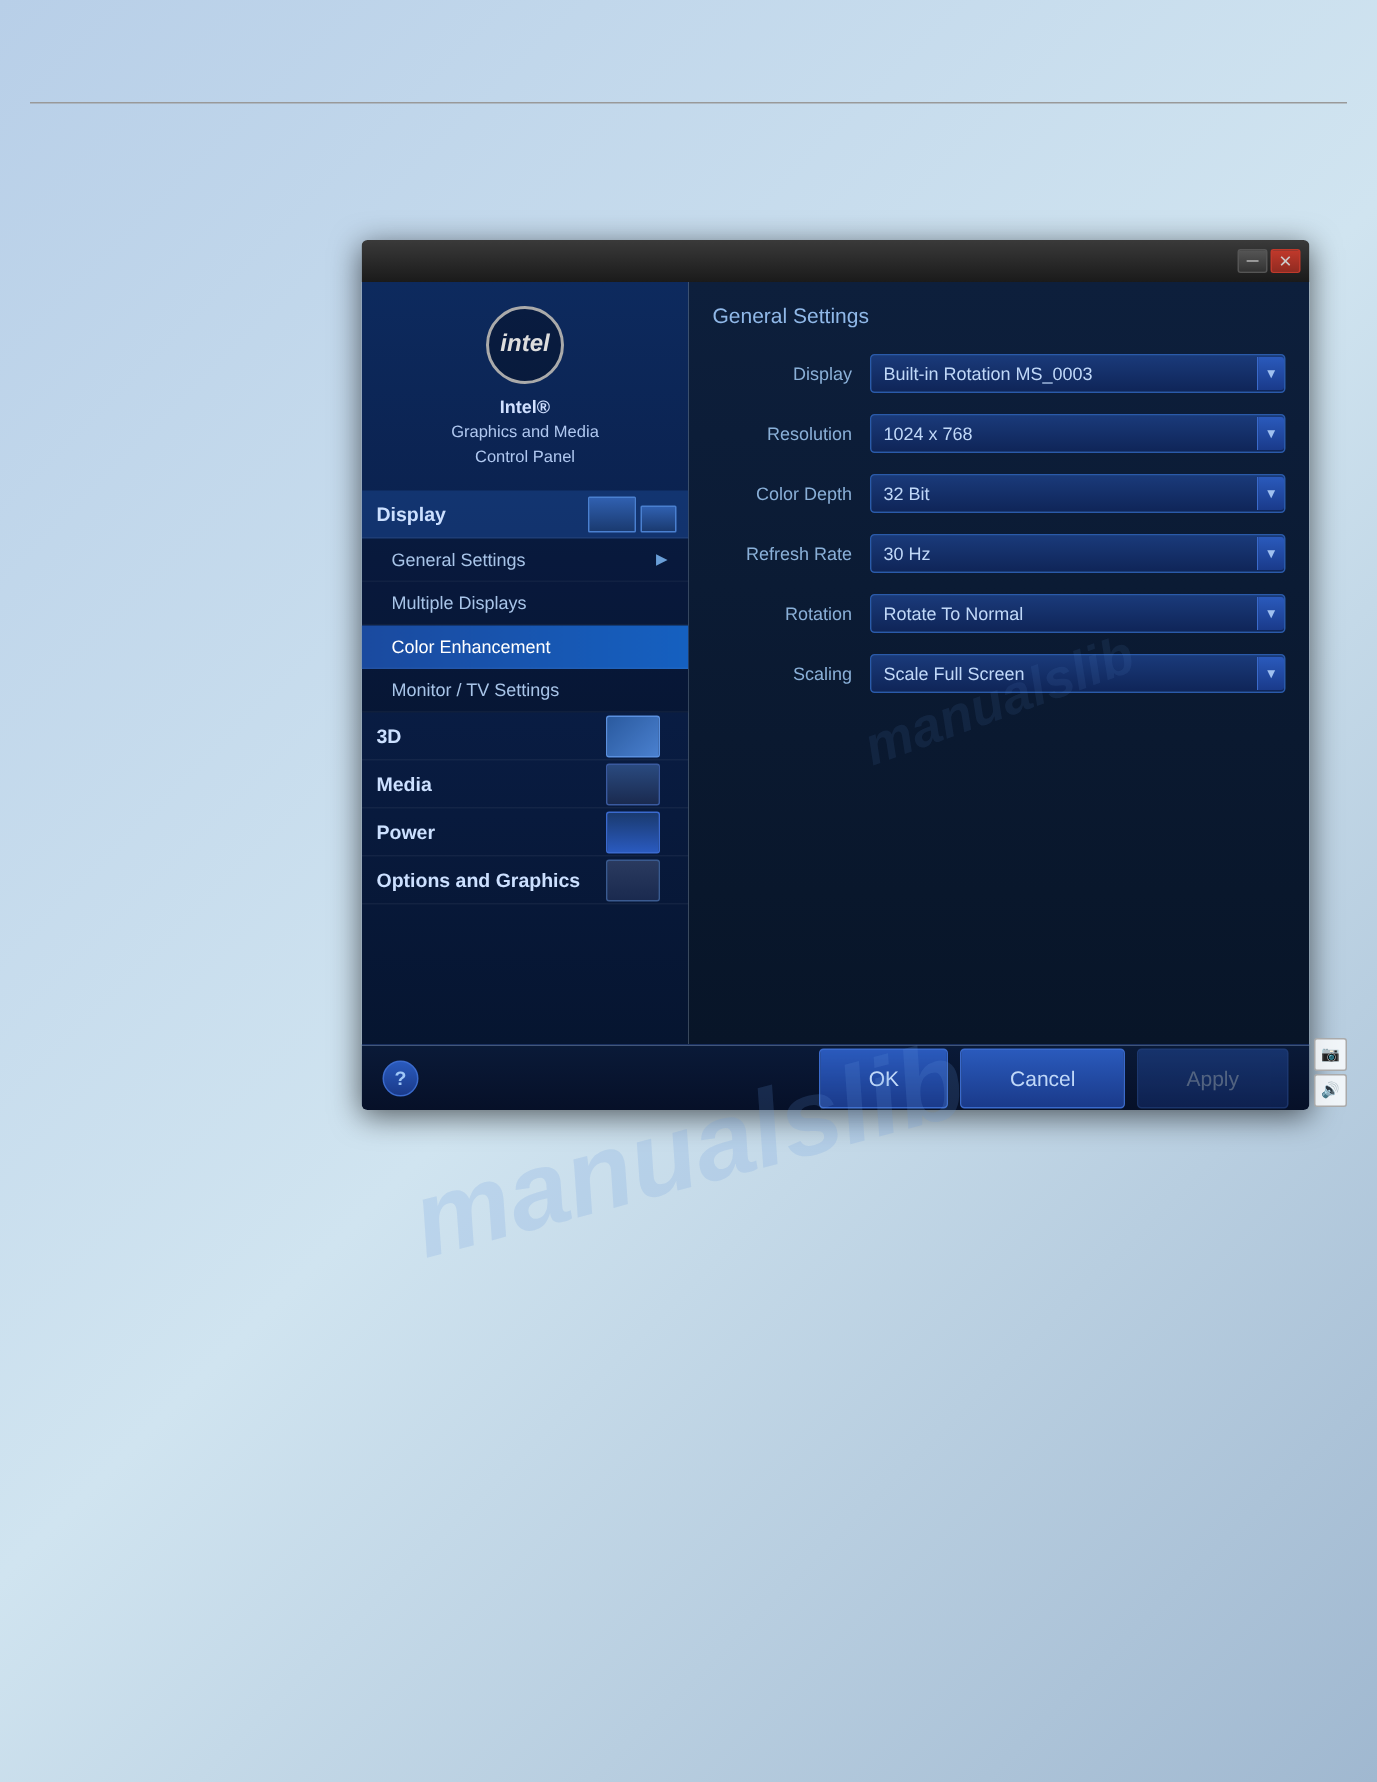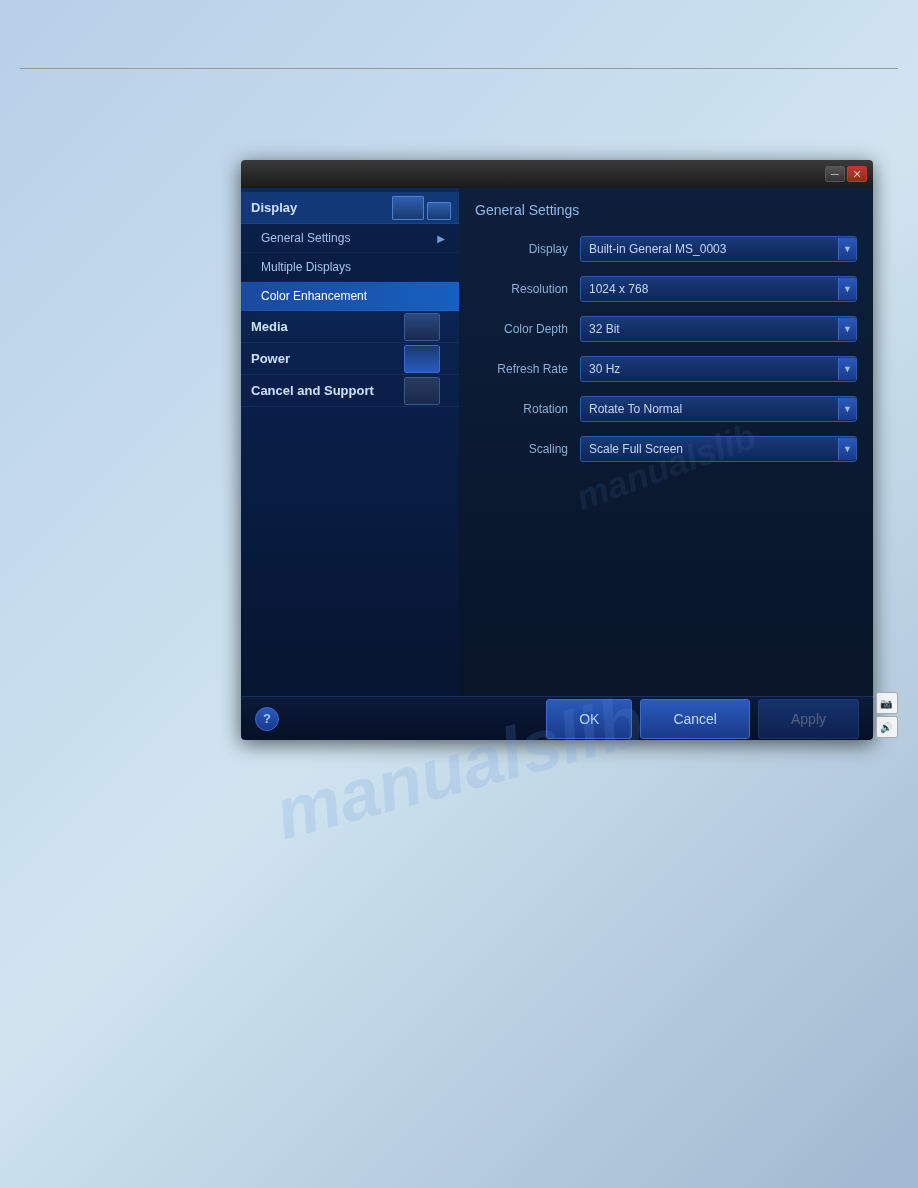--- a/index.html
+++ b/index.html
@@ -402,20 +402,30 @@
 
   <div class="title-bar">
     <div class="title-bar-btn minimize-btn">─</div>
     <div class="title-bar-btn close-btn">✕</div>
   </div>
 
   <div class="window-body">
 
     <div class="left-panel">
 
+      <div class="intel-logo-area">
+        <div class="intel-logo">
+          <span>intel</span>
+        </div>
+        <div class="intel-title">
+          <div class="intel-r">Intel®</div>
+          <div>Graphics and Media</div>
+          <div>Control Panel</div>
+        </div>
+      </div>
 
       <div class="nav-section">
 
         <div class="nav-main-item active">
           <span>Display</span>
           <div class="nav-thumbnail">
             <div class="monitor-thumb">
               <div class="monitor-shape monitor-big"></div>
               <div class="monitor-shape monitor-small"></div>
             </div>
@@ -426,54 +436,63 @@
           <div class="sub-nav-item">
             <span>General Settings</span>
             <span class="arrow">▶</span>
           </div>
           <div class="sub-nav-item">
             <span>Multiple Displays</span>
           </div>
           <div class="sub-nav-item active">
             <span>Color Enhancement</span>
           </div>
-        </div>
-
+          <div class="sub-nav-item">
+            <span>Monitor / TV Settings</span>
+          </div>
+        </div>
+
+        <div class="nav-main-item">
+          <span>3D</span>
+          <div class="nav-thumbnail">
+            <div class="cube-thumb"></div>
+          </div>
+        </div>
 
         <div class="nav-main-item">
           <span>Media</span>
           <div class="nav-thumbnail">
             <div class="camera-thumb"></div>
           </div>
         </div>
 
         <div class="nav-main-item">
           <span>Power</span>
           <div class="nav-thumbnail">
             <div class="gear-thumb"></div>
           </div>
         </div>
 
         <div class="nav-main-item">
-          <span>Cancel and Support</span>
+          <span>Options and Graphics</span>
           <div class="nav-thumbnail">
             <div class="pen-thumb"></div>
           </div>
         </div>
 
       </div>
     </div>
 
     <div class="right-panel" style="position: relative;">
       <div class="panel-title">General Settings</div>
 
       <div class="setting-row">
         <div class="setting-label">Display</div>
         <div class="setting-dropdown">
-          <span>Built-in General MS_0003</span>
+          <span>Built-in Rotation MS_0003</span>
           <div class="dropdown-arrow">▼</div>
         </div>
       </div>
 
       <div class="setting-row">
         <div class="setting-label">Resolution</div>
         <div class="setting-dropdown">
           <span>1024 x 768</span>
           <div class="dropdown-arrow">▼</div>
         </div>

